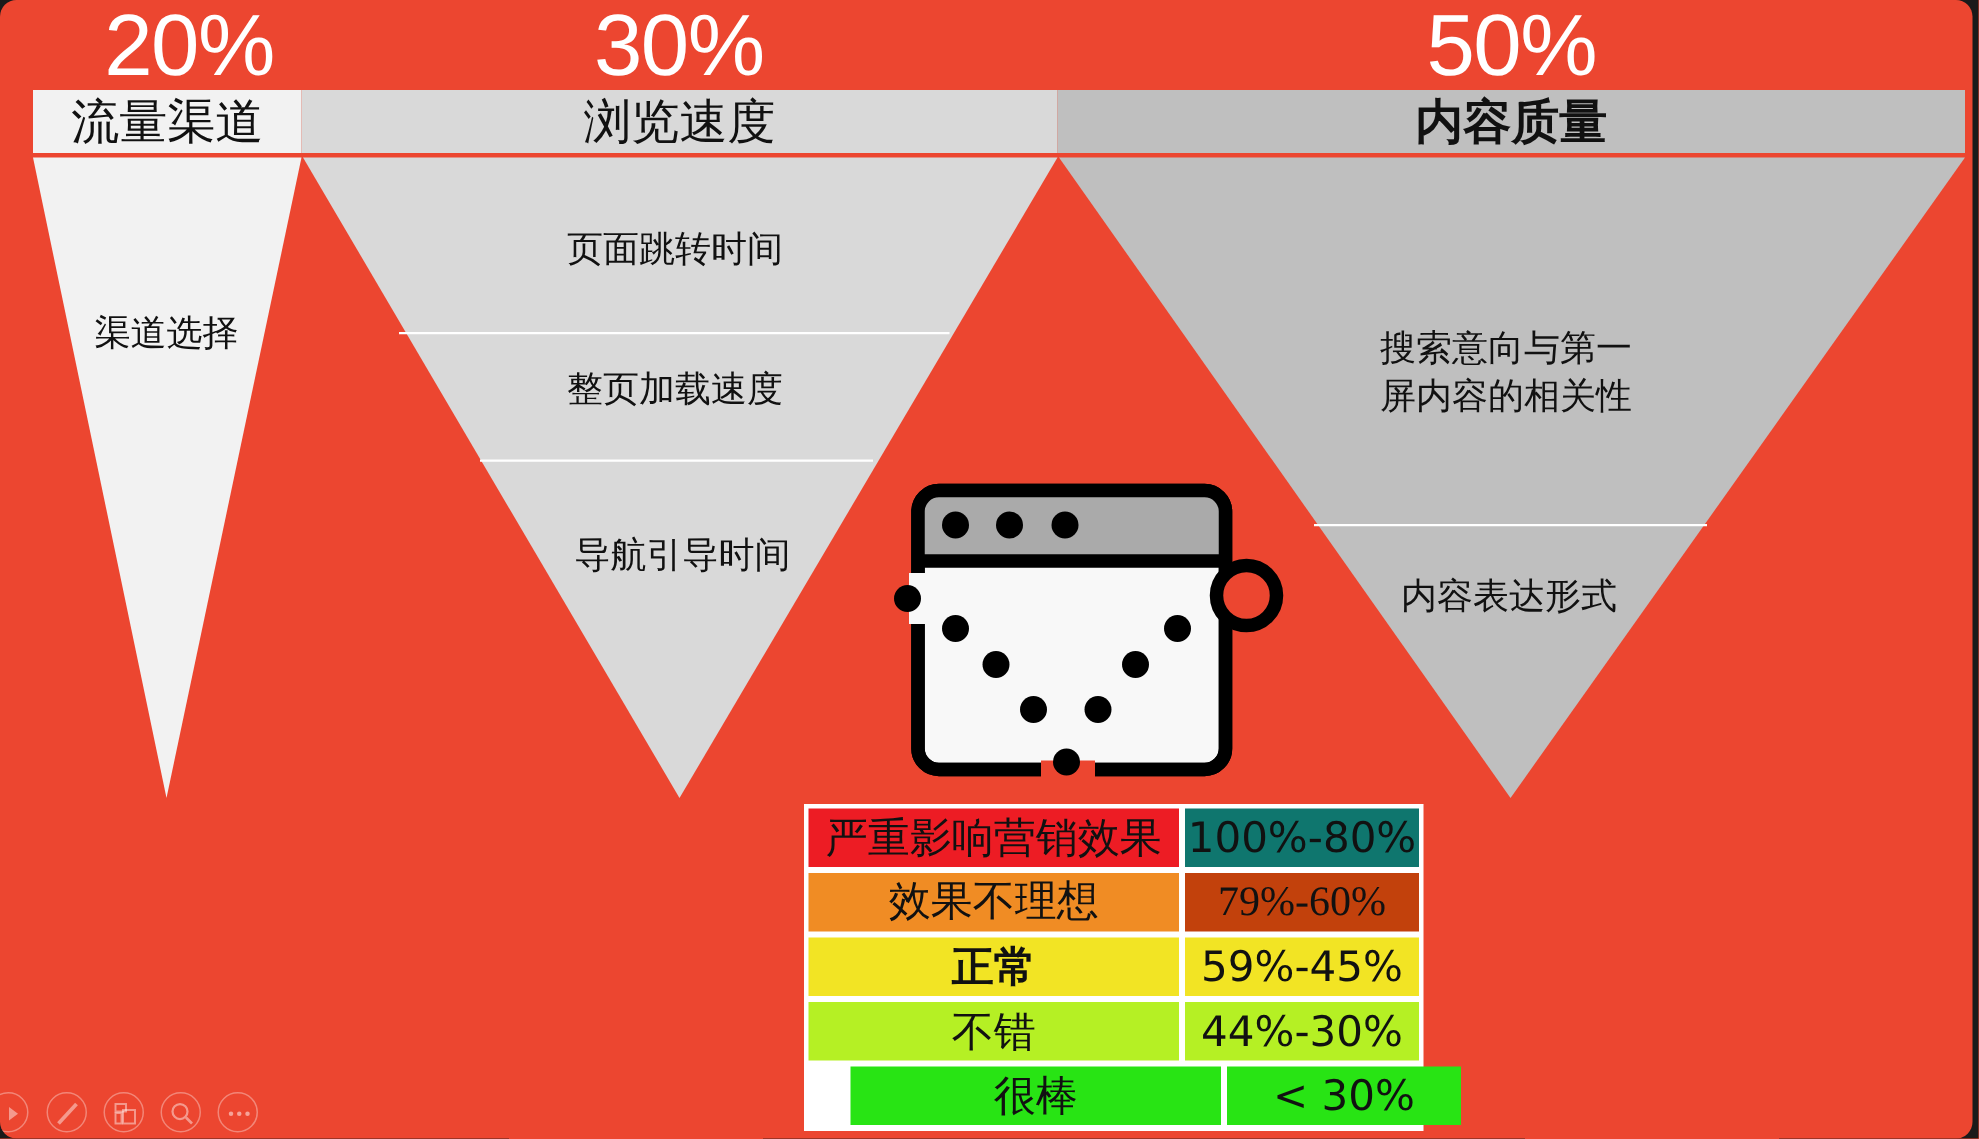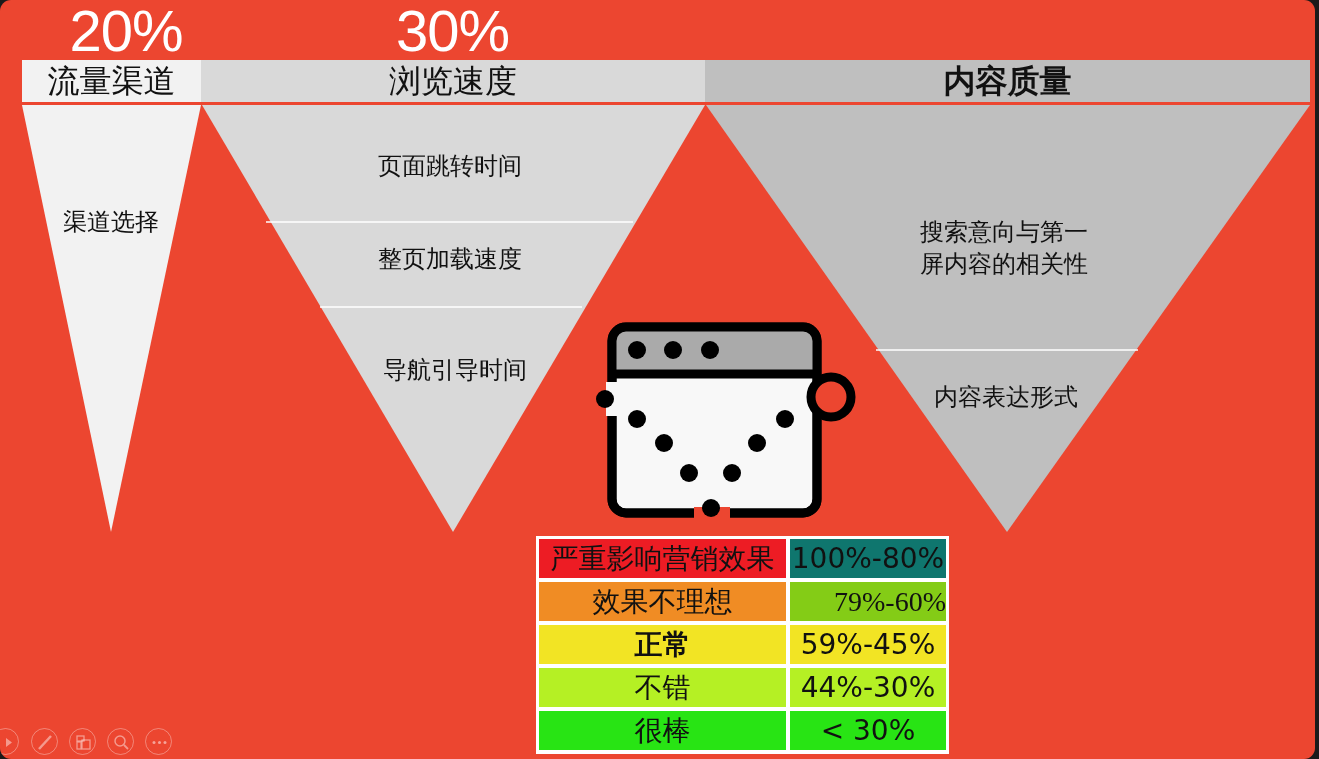--- a/index.html
+++ b/index.html
@@ -19,20 +19,21 @@
   .ctrl { position:absolute; top:0; width:27px; height:27px; border:1.5px solid rgba(255,255,255,0.35); border-radius:50%; box-sizing:border-box; }
   .ctrl svg { position:absolute; left:0; top:0; }
 </style>
 </head>
 <body>
 
 <div class="slide">
 
   <div class="pct" style="left:22px;width:208px;">20%</div>
   <div class="pct" style="left:200px;width:505px;">30%</div>
+  <div class="pct" style="left:705px;width:605px;">50%</div>
 
   <div class="hdr" style="left:22px;width:179px;background:#f2f2f2;">流量渠道</div>
   <div class="hdr" style="left:201px;width:504px;background:#d9d9d9;">浏览速度</div>
   <div class="hdr bold" style="left:705px;width:605px;background:#bfbfbf;">内容质量</div>
 
   <svg class="shapes" width="1315" height="759">
     <polygon points="22,105 201,105 111,532" fill="#f2f2f2"></polygon>
     <polygon points="202,105 705,105 453,532" fill="#d9d9d9"></polygon>
     <line x1="266" y1="222" x2="633" y2="222" stroke="#ffffff" stroke-width="1.5"></line>
     <line x1="320" y1="307" x2="582" y2="307" stroke="#ffffff" stroke-width="1.5"></line>
@@ -71,31 +72,31 @@
     <circle cx="831" cy="397" r="20" fill="#ec4630" stroke="#000" stroke-width="9"></circle>
   </svg>
 
   <div class="tbl">
     <div class="row" style="top:3px;">
       <div class="cell a" style="background:#ed1c24;">严重影响营销效果</div>
       <div class="cell b" style="background:#0f766e;">100%-80%</div>
     </div>
     <div class="row" style="top:46px;font-family:Liberation Serif, serif;">
       <div class="cell a" style="background:#f08c24;">效果不理想</div>
-      <div class="cell b" style="background:#84cc16;text-align:right;">79%-60%</div>
+      <div class="cell b" style="background:#c2410c;">79%-60%</div>
     </div>
     <div class="row" style="top:89px;">
       <div class="cell a" style="background:#f2e424;font-weight:bold;">正常</div>
       <div class="cell b" style="background:#f2e424;">59%-45%</div>
     </div>
     <div class="row" style="top:132px;">
       <div class="cell a" style="background:#b5f024;">不错</div>
       <div class="cell b" style="background:#b5f024;">44%-30%</div>
     </div>
-    <div class="row" style="top:175px;">
+    <div class="row" style="top:175px;margin-left:28px;">
       <div class="cell a" style="background:#28e414;">很棒</div>
       <div class="cell b" style="background:#28e414;">&lt; 30%</div>
     </div>
   </div>
 
   <div class="ctrls">
     <div class="ctrl" style="left:-8px;">
       <svg width="27" height="27">
           <polygon points="13,9 13,18 19,13.5" fill="rgba(255,255,255,0.45)"></polygon>
         </svg>

